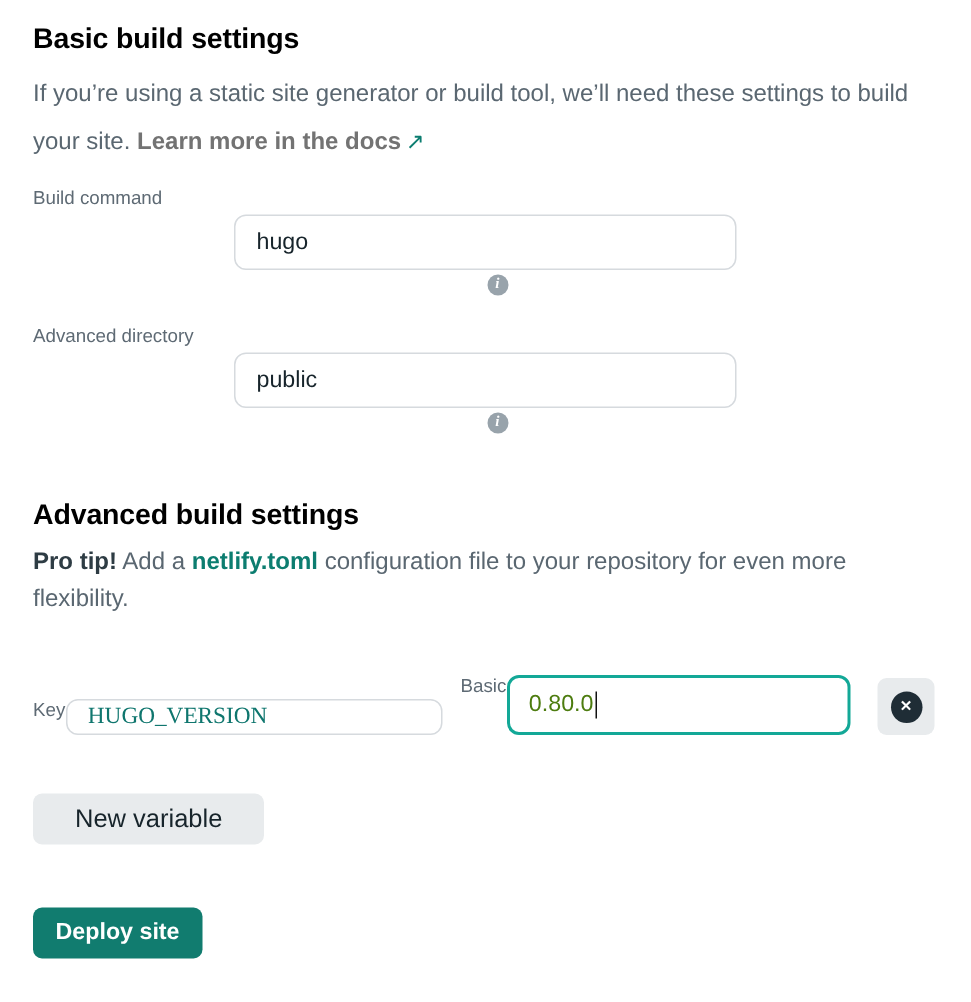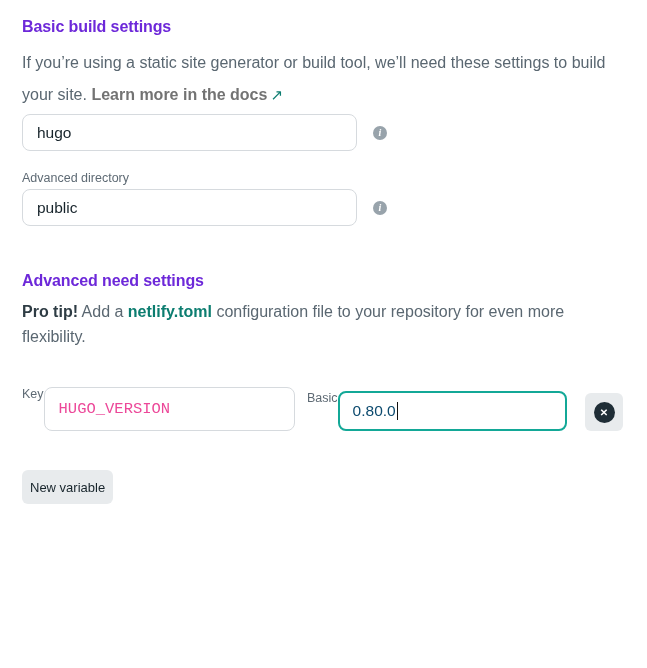--- a/index.html
+++ b/index.html
@@ -9,24 +9,24 @@
     height: 668px;
     background: #ffffff;
     font-family: "Liberation Sans", sans-serif;
     color: #5a6771;
     overflow: hidden;
   }
   .page { padding: 0 22px; }
 
   h2.section-title {
     margin: 0;
-    font-size: 16px;
+    font-size: 19px;
     line-height: 25px;
     font-weight: 600;
-    color: #6d28d9;
+    color: #000000;
     letter-spacing: -0.1px;
   }
   h2.basic-title { margin-top: 14px; }
   h2.advanced-title { margin-top: 42px; }
 
   p.intro {
     margin: 8px 0 0;
     font-size: 16px;
     line-height: 32px;
     color: #5a6771;
@@ -62,21 +62,21 @@
 
   .field-label {
     display: block;
     font-size: 12.5px;
     line-height: 15px;
     color: #5e6a74;
   }
   .label-build { margin-top: 14px; }
   .label-publish { margin-top: 20px; }
 
-  .input-row { display: flex; align-items: center; }
+  .input-row { display: flex; align-items: center; flex-direction: column; }
   input.text-input {
     margin-top: 3px;
     width: 335px;
     height: 37px;
     border: 1px solid #d6dade;
     border-radius: 8px;
     padding: 0 14px;
     font-family: "Liberation Sans", sans-serif;
     font-size: 15.5px;
     color: #17242b;
@@ -105,37 +105,37 @@
     margin-top: 38px;
     display: flex;
     align-items: flex-end;
   }
   .var-col { display: flex; }
   .var-col .field-label { margin: 0 0 4px; }
   .col-key { width: 273px; }
   .col-value { width: 260px; margin-left: 12px; }
   input.key-input {
     width: 273px;
-    height: 44px;
+    height: 24px;
     border: 1px solid #d6dade;
     border-radius: 8px;
     padding: 0 14px;
-    font-family: Liberation Mono, monospace;
-    font-size: 15.5px;
-    color: #ec4899;
+    font-family: Liberation Serif, serif;
+    font-size: 15.5px;
+    color: #0f766e;
     outline: none;
   }
   .value-input {
     width: 308px;
     height: 40px;
     border: 2px solid #13a897;
     border-radius: 8px;
     padding: 0 13px;
     font-size: 15.5px;
-    color: #0c4a6e;
+    color: #4d7c0f;
     background: #ffffff;
     display: flex;
     align-items: center;
     cursor: text;
   }
   .caret {
     display: inline-block;
     width: 1px;
     height: 18px;
     background: #111111;
@@ -168,22 +168,22 @@
   }
 
   .new-variable-btn {
     margin-top: 39px;
     height: 34px;
     border: none;
     border-radius: 6px;
     background: #e8ebed;
     color: #17242b;
     font-family: "Liberation Sans", sans-serif;
-    font-size: 13px;
-    padding: 0 8px;
+    font-size: 17px;
+    padding: 0 28px;
     cursor: pointer;
     display: block;
   }
   .deploy-btn {
     margin-top: 42px;
     height: 34px;
     border: none;
     border-radius: 6px;
     background: #117c6f;
     color: #ffffff;
@@ -198,32 +198,33 @@
 </head>
 <body>
 
 <div class="page">
 
   <h2 class="section-title basic-title">Basic build settings</h2>
 
   <p class="intro"><span>If you’re using a static site generator or build tool, we’ll need these settings to build your site.</span>
     <a class="link">Learn more in the docs</a><span class="ext-arrow">↗</span></p>
 
+  <label class="field-label label-build">Build command</label>
   <div class="input-row">
     <input class="text-input" type="text" value="hugo" style="">
     <span class="info-icon">i</span>
   </div>
 
   <label class="field-label label-publish">Advanced directory</label>
   <div class="input-row">
     <input class="text-input" type="text" value="public" style="">
     <span class="info-icon">i</span>
   </div>
 
-  <h2 class="section-title advanced-title">Advanced need settings</h2>
+  <h2 class="section-title advanced-title">Advanced build settings</h2>
 
 
   <p class="pro-tip"><span class="pro-tip-label">Pro tip!</span><span> Add a </span><a class="toml-link">netlify.toml</a><span> configuration file to your repository for even more flexibility.</span></p>
 
   <div class="var-row">
     <div class="var-col col-key">
       <label class="field-label">Key</label>
       <input class="key-input" type="text" value="HUGO_VERSION" style="">
     </div>
     <div class="var-col col-value">
@@ -233,14 +234,15 @@
           <span class="caret"></span>
         </div>
     </div>
     <button class="remove-btn">
       <span class="remove-circle">✕</span>
     </button>
   </div>
 
   <button class="new-variable-btn">New variable</button>
 
+  <button class="deploy-btn">Deploy site</button>
 
 </div>
 
 </body></html>

